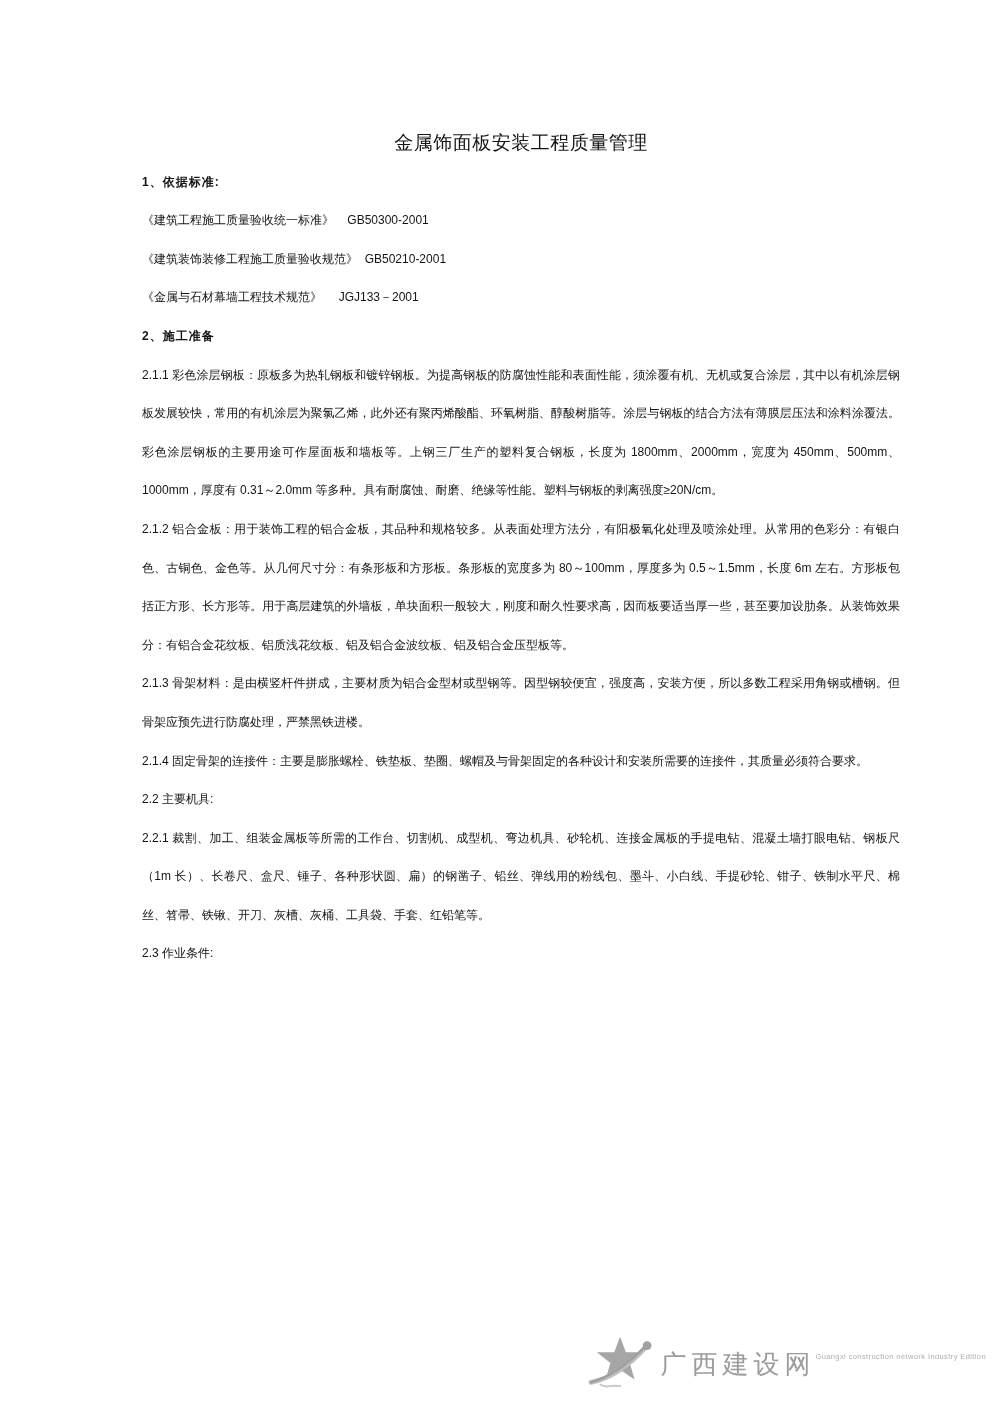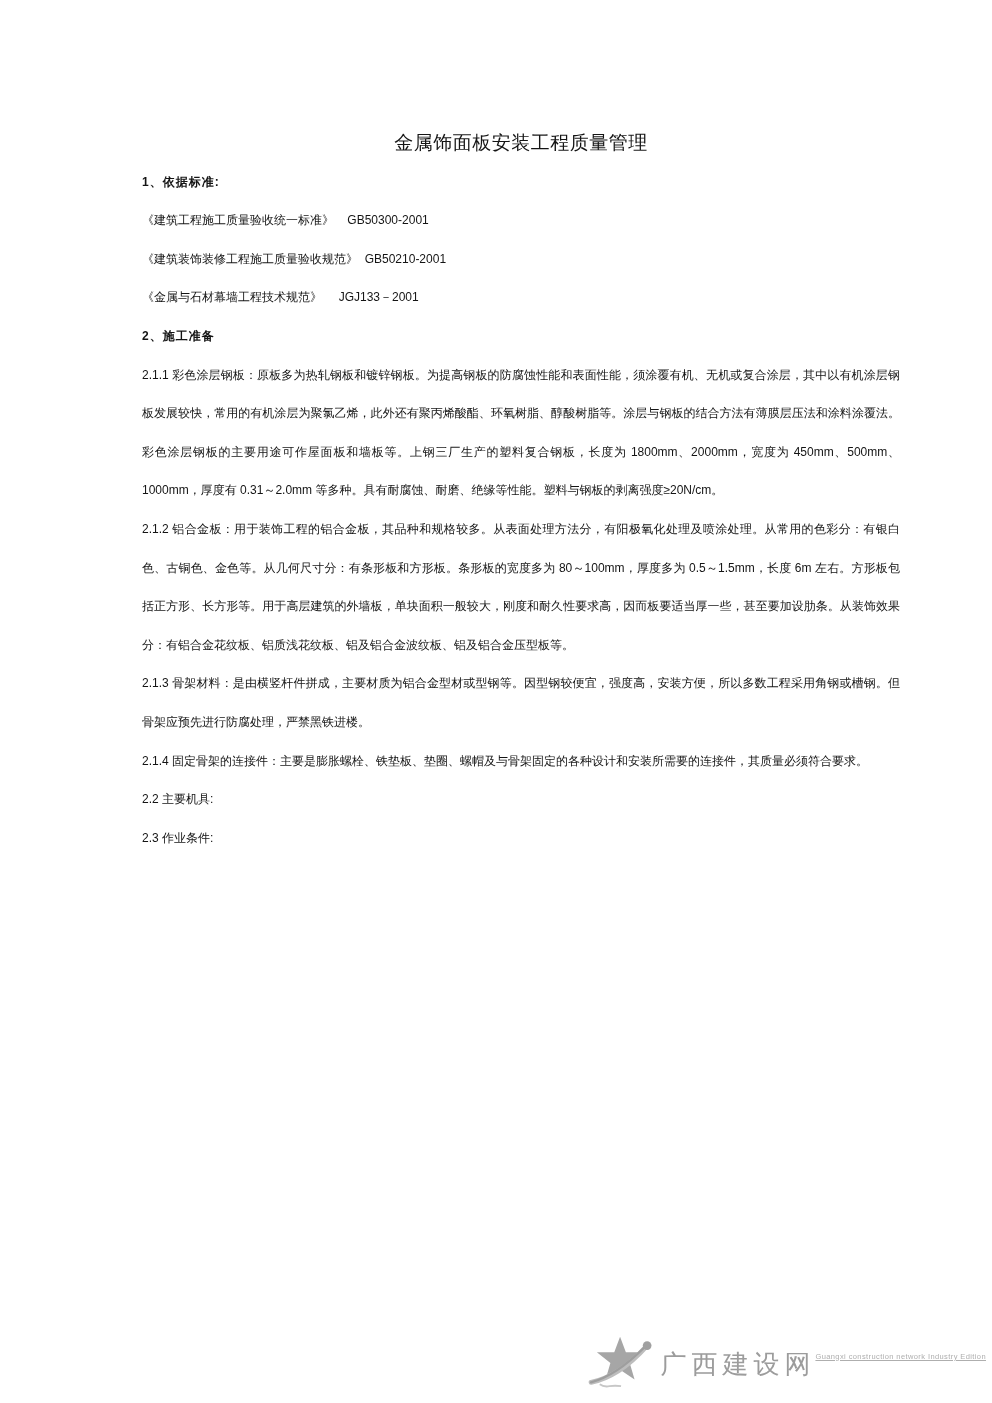--- a/index.html
+++ b/index.html
@@ -45,21 +45,20 @@
     color:#9c9c9c;
     line-height:1.1;
     white-space:nowrap;
   }
   .brand-sub{
     font-size:7.5px;
     color:#aeaeae;
     letter-spacing:0.4px;
     margin-top:2px;
     white-space:nowrap;
-    text-decoration:underline;
   }
 </style>
 </head>
 <body>
 
 <div class="page">
 
   <div class="doc">
     <h1 class="title">金属饰面板安装工程质量管理</h1>
 
@@ -67,20 +66,21 @@
     <p class="para ref">《建筑工程施工质量验收统一标准》    GB50300-2001</p>
     <p class="para ref">《建筑装饰装修工程施工质量验收规范》  GB50210-2001</p>
     <p class="para ref">《金属与石材幕墙工程技术规范》     JGJ133－2001</p>
 
     <p class="para bold">2、施工准备</p>
     <p class="para just">2.1.1 彩色涂层钢板：原板多为热轧钢板和镀锌钢板。为提高钢板的防腐蚀性能和表面性能，须涂覆有机、无机或复合涂层，其中以有机涂层钢板发展较快，常用的有机涂层为聚氯乙烯，此外还有聚丙烯酸酯、环氧树脂、醇酸树脂等。涂层与钢板的结合方法有薄膜层压法和涂料涂覆法。彩色涂层钢板的主要用途可作屋面板和墙板等。上钢三厂生产的塑料复合钢板，长度为 1800mm、2000mm，宽度为 450mm、500mm、1000mm，厚度有 0.31～2.0mm 等多种。具有耐腐蚀、耐磨、绝缘等性能。塑料与钢板的剥离强度≥20N/cm。</p>
     <p class="para just">2.1.2 铝合金板：用于装饰工程的铝合金板，其品种和规格较多。从表面处理方法分，有阳极氧化处理及喷涂处理。从常用的色彩分：有银白色、古铜色、金色等。从几何尺寸分：有条形板和方形板。条形板的宽度多为 80～100mm，厚度多为 0.5～1.5mm，长度 6m 左右。方形板包括正方形、长方形等。用于高层建筑的外墙板，单块面积一般较大，刚度和耐久性要求高，因而板要适当厚一些，甚至要加设肋条。从装饰效果分：有铝合金花纹板、铝质浅花纹板、铝及铝合金波纹板、铝及铝合金压型板等。</p>
     <p class="para just">2.1.3 骨架材料：是由横竖杆件拼成，主要材质为铝合金型材或型钢等。因型钢较便宜，强度高，安装方便，所以多数工程采用角钢或槽钢。但骨架应预先进行防腐处理，严禁黑铁进楼。</p>
     <p class="para just">2.1.4 固定骨架的连接件：主要是膨胀螺栓、铁垫板、垫圈、螺帽及与骨架固定的各种设计和安装所需要的连接件，其质量必须符合要求。</p>
     <p class="para">2.2 主要机具:</p>
+    <p class="para just">2.2.1 裁割、加工、组装金属板等所需的工作台、切割机、成型机、弯边机具、砂轮机、连接金属板的手提电钻、混凝土墙打眼电钻、钢板尺（1m 长）、长卷尺、盒尺、锤子、各种形状圆、扁）的钢凿子、铅丝、弹线用的粉线包、墨斗、小白线、手提砂轮、钳子、铁制水平尺、棉丝、笤帚、铁锹、开刀、灰槽、灰桶、工具袋、手套、红铅笔等。</p>
     <p class="para">2.3 作业条件:</p>
   </div>
 
   <div class="logo">
     <span class="logo-mark">
       <svg width="68" height="58" viewBox="0 0 70 60" xmlns="http://www.w3.org/2000/svg">
         <path d="M33 4 L39 20 L57 20 L43 31 L48 48 L33 38 L18 48 L23 31 L9 20 L27 20 Z" fill="#a6a6a6"></path>
         <path d="M3 51 C 22 47, 42 34, 60 14" fill="none" stroke="#bdbdbd" stroke-width="5" stroke-linecap="round"></path>
         <path d="M3 51 C 22 46, 40 33, 58 15" fill="none" stroke="#9e9e9e" stroke-width="2.5" stroke-linecap="round"></path>
         <circle cx="61" cy="13" r="4.5" fill="#a0a0a0"></circle>

